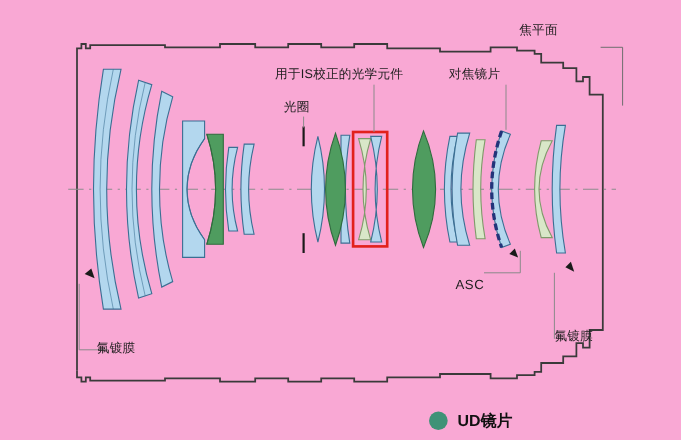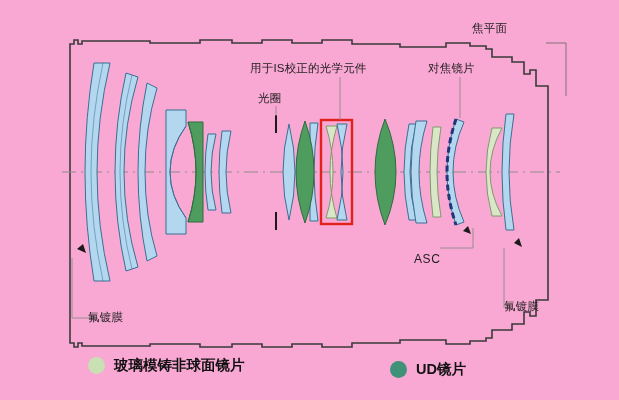--- a/index.html
+++ b/index.html
@@ -24,21 +24,21 @@
   #legend{
     position:absolute;left:0;right:0;bottom:8px;height:40px;
   }
   .legend-item{
     position:absolute;
     display:flex;align-items:center;gap:9px;
     font-size:14.5px;font-weight:bold;color:#111;
     white-space:nowrap;
   }
   .legend-item.a{left:88px;top:4px;}
-  .legend-item.b{left:390px;top:8px;}
+  .legend-item.b{left:390px;top:21px;}
   .swatch{
     width:17px;height:17px;border-radius:50%;
     display:inline-block;flex:0 0 auto;
   }
   .legend-text{font-size:14.5px;font-weight:bold;}
 </style>
 </head>
 <body>
 
 <div id="stage">
@@ -144,34 +144,30 @@
       <polygon points="77,249 86,253 83,244"></polygon>
 
       <polygon points="514,243 522,247 519,238"></polygon>
     </g>
   </svg>
 
   <div class="lbl" style="left:472px;top:22px;">焦平面</div>
 
   <div class="lbl" style="left:250px;top:62px;">用于IS校正的光学元件</div>
 
-  <div class="lbl" style="left:428px;top:62px;">对焦镜片</div>
+  <div class="lbl" style="left:408px;top:62px;">对焦镜片</div>
 
   <div class="lbl" style="left:258px;top:92px;text-align:right;">光圈</div>
 
   <div class="lbl latin" style="left:414px;top:241px;">ASC</div>
 
   <div class="lbl" style="left:88px;top:311px;">氟镀膜</div>
 
   <div class="lbl" style="left:504px;top:300px;">氟镀膜</div>
 
   <div id="legend">
-    <div class="legend-item a">
-      <span class="swatch" style="background:#c9dfb4;"></span>
-      <span class="legend-text">玻璃模铸非球面镜片</span>
-    </div>
     <div class="legend-item b">
       <span class="swatch" style="background:#3f9277;"></span>
       <span class="legend-text">UD镜片</span>
     </div>
   </div>
 
 </div>
 
 </body></html>

